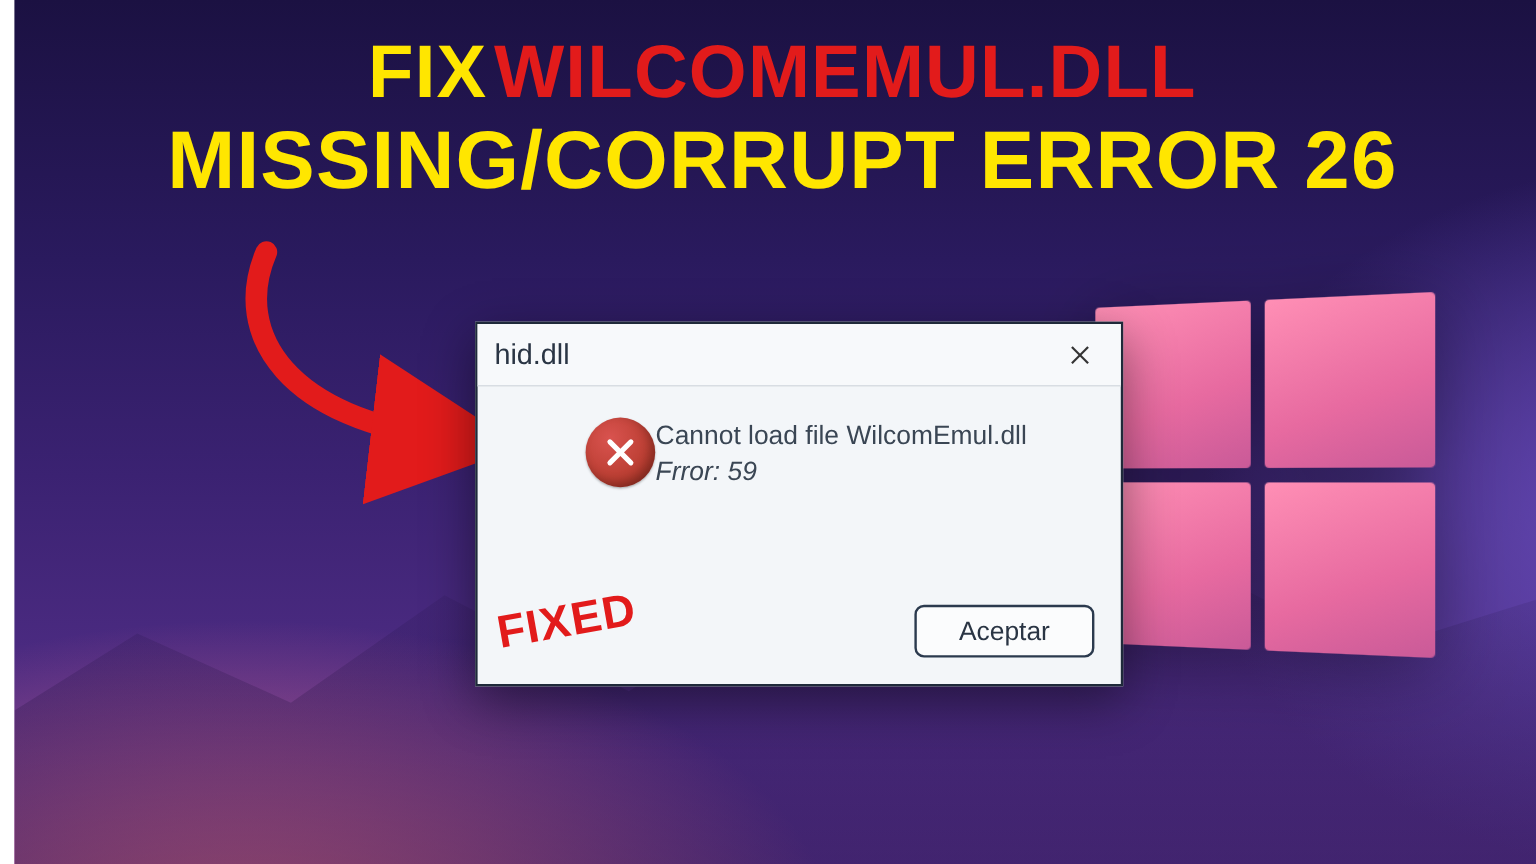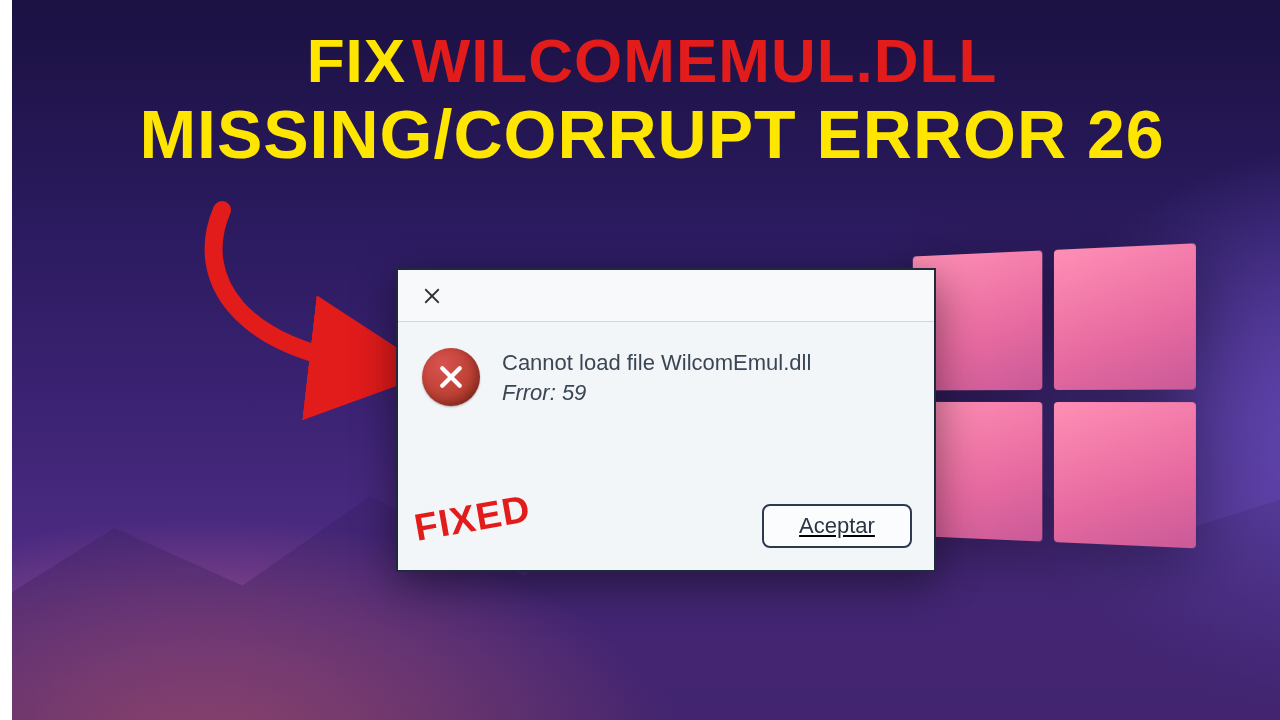--- a/index.html
+++ b/index.html
@@ -85,35 +85,35 @@
   }
   .dlg-close {
     width: 40px; height: 40px;
     display: flex; align-items: center; justify-content: center;
     color: #333; font-size: 22px;
     cursor: pointer;
   }
   .dlg-body {
     display: flex; align-items: flex-start;
     padding: 26px 12px 10px 24px;
-    gap: 22px;
+    justify-content: center;
   }
   .err-icon {
     width: 58px; height: 58px; border-radius: 50%;
     background: radial-gradient(circle at 35% 30%, #d9534f 0%, #b63b2e 70%, #8f2c22 100%);
     display: flex; align-items: center; justify-content: center;
     flex: 0 0 58px;
     box-shadow: inset -4px -4px 8px rgba(0,0,0,0.25), 0 1px 2px rgba(0,0,0,0.3);
   }
   .err-icon svg { width: 28px; height: 28px; }
   .err-text { color: #3a4654; font-size: 22px; line-height: 1.35; }
   .err-text .l2 { display: block; font-style: italic; }
 
   .dlg-footer {
-    position: absolute; right: 22px; bottom: 22px; text-decoration: underline;
+    position: absolute; right: 22px; bottom: 22px;
   }
   .btn-accept {
     min-width: 150px; height: 44px;
     padding: 0 24px;
     background: #fbfcfd;
     border: 2px solid #2b3a4e;
     border-radius: 8px;
     color: #2a3544; font-size: 22px;
     display: flex; align-items: center; justify-content: center;
     cursor: pointer;
@@ -158,20 +158,21 @@
         <marker id="ah" viewBox="0 0 10 10" refX="5" refY="5" markerWidth="7" markerHeight="7" orient="auto-start-reverse">
           <path d="M 0 0 L 10 5 L 0 10 z" fill="#e21b1b"></path>
         </marker>
       </defs>
       <path d="M 40 20 C 10 90, 60 160, 190 175" stroke="#e21b1b" stroke-width="18" fill="none" stroke-linecap="round" marker-end="url(#ah)"></path>
     </svg>
   </div>
 
   <div class="dialog">
     <div class="dlg-titlebar">
+      <div class="dlg-title">hid.dll</div>
       <div class="dlg-close">
         <svg viewBox="0 0 16 16" width="18" height="18">
           <line x1="2" y1="2" x2="14" y2="14" stroke="#333" stroke-width="1.6"></line>
           <line x1="14" y1="2" x2="2" y2="14" stroke="#333" stroke-width="1.6"></line>
         </svg>
       </div>
     </div>
 
     <div class="dlg-body">
       <div class="err-icon">

